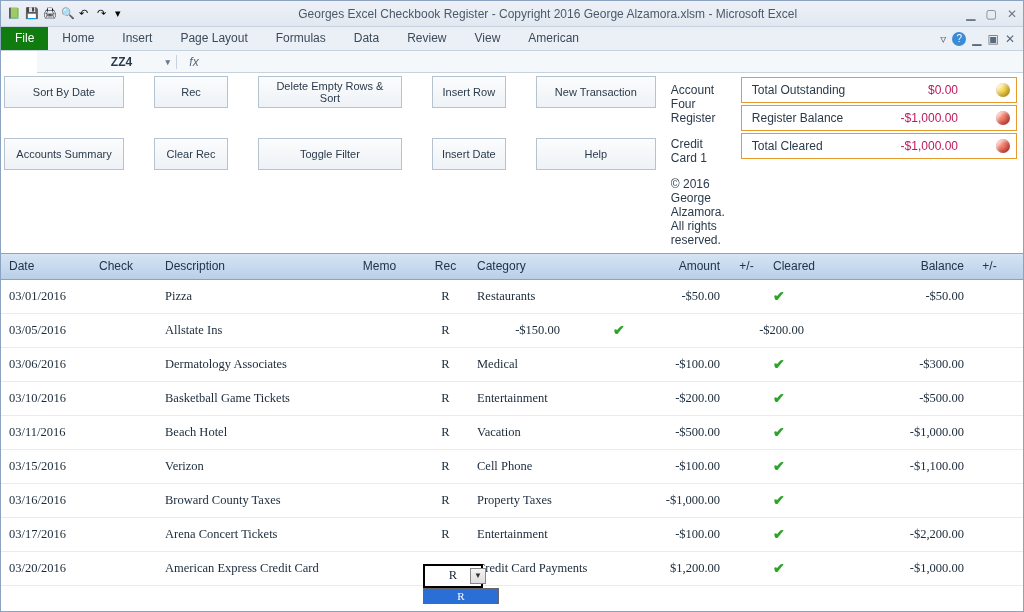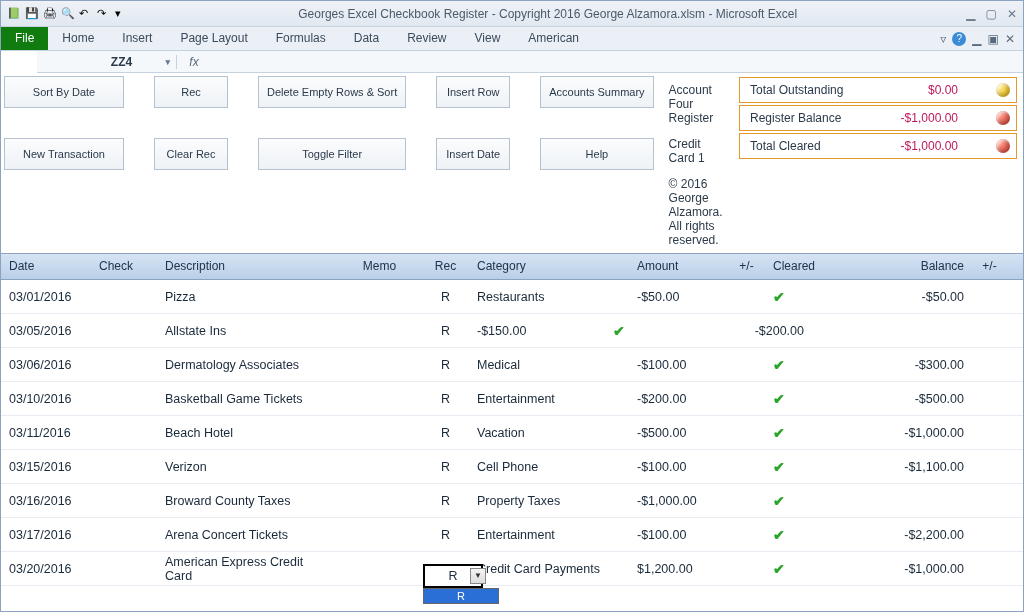--- a/index.html
+++ b/index.html
@@ -40,27 +40,27 @@
 .check-green { color: #2aa52a; font-weight: bold; font-size: 14px; }
 .grid { height: 394px; overflow: hidden; position: relative; }
 .colhead { display: flex; height: 26px; background: linear-gradient(#d6e4f4,#b9cfe8); border-bottom: 1px solid #8ba3c0; color: #20344a; }
 .colhead > div, .row > div { padding: 5px 8px; border-right: 1px solid rgba(0,0,0,0); }
 .c-date { width: 90px; }
 .c-check { width: 66px; }
 .c-desc { width: 180px; }
 .c-memo { width: 86px; text-align: center; }
 .c-rec { width: 46px; text-align: center; }
 .c-cat { width: 160px; }
-.c-amt { width: 100px; text-align: left; }
+.c-amt { width: 100px; text-align: right; }
 .c-pm { width: 36px; text-align: center; }
 .c-clr { width: 66px; }
 .c-bal { width: 142px; text-align: right; }
 .c-pm2 { width: 34px; text-align: center; }
 .rows { }
-.row { display: flex; height: 34px; align-items: center; border-bottom: 1px solid #e6ecf2; color: #1a2a3a; font-size: 12.5px; }
+.row { display: flex; height: 34px; align-items: center; border-bottom: 1px solid #e6ecf2; color: #1a2a3a; font-size: 12.5px; font-family: Liberation Serif, serif; }
 .row .dot { margin: 0 auto; }
 .dropdown-cell { position: relative; }
 .dropdown-box { position: absolute; left: 0; top: 0; width: 60px; height: 24px; border: 2px solid #000; background: #fff; display: flex; align-items: center; justify-content: center; }
 .dropdown-arrow { position: absolute; right: -18px; top: 4px; width: 16px; height: 16px; border: 1px solid #888; background: linear-gradient(#f4f4f4,#ddd); font-size: 8px; text-align: center; line-height: 14px; color: #333; }
 .dropdown-list { position: absolute; left: 0; top: 24px; width: 76px; border: 1px solid #666; background: #fff; }
 .dropdown-list div { background: #2a6fd6; color: #fff; padding: 1px 4px; font-size: 11px; }
 .scroll-h { position: absolute; bottom: 0; left: 0; right: 0; height: 18px; background: #e8edf3; border-top: 1px solid #c7d2df; display: flex; align-items: center; }
 .scroll-h .left-stub { width: 22px; height: 16px; border: 1px solid #b5c2d0; margin-left: 2px; background: #f5f8fb; }
 .scroll-h .track { flex: 1; height: 14px; margin: 0 4px; border: 1px solid #c7d2df; background: #f0f4f8; position: relative; }
 .scroll-h .thumb { position: absolute; left: 0; top: 0; bottom: 0; width: 72%; background: linear-gradient(#dce5ee,#c4d2e1); border: 1px solid #9fb2c6; }
@@ -117,22 +117,22 @@
   <div class="fx"></div>
   <div class="formula-input"></div>
 </div>
 
 <div class="toolbar-area">
   <div class="btn-grid">
     <div class="tool-btn wide">Sort By Date</div>
     <div class="tool-btn">Rec</div>
     <div class="tool-btn med">Delete Empty Rows &amp; Sort</div>
     <div class="tool-btn">Insert Row</div>
+    <div class="tool-btn wide">New Transaction</div>
     <div class="tool-btn">Accounts Summary</div>
-    <div class="tool-btn wide">New Transaction</div>
     <div class="tool-btn">Clear Rec</div>
     <div class="tool-btn med">Toggle Filter</div>
     <div class="tool-btn">Insert Date</div>
     <div class="tool-btn">Help</div>
   </div>
   <div class="info-block">
     <div>Account Four Register</div>
     <div>Credit Card 1</div>
     <div>© 2016 George Alzamora.  All rights reserved.</div>
   </div>

